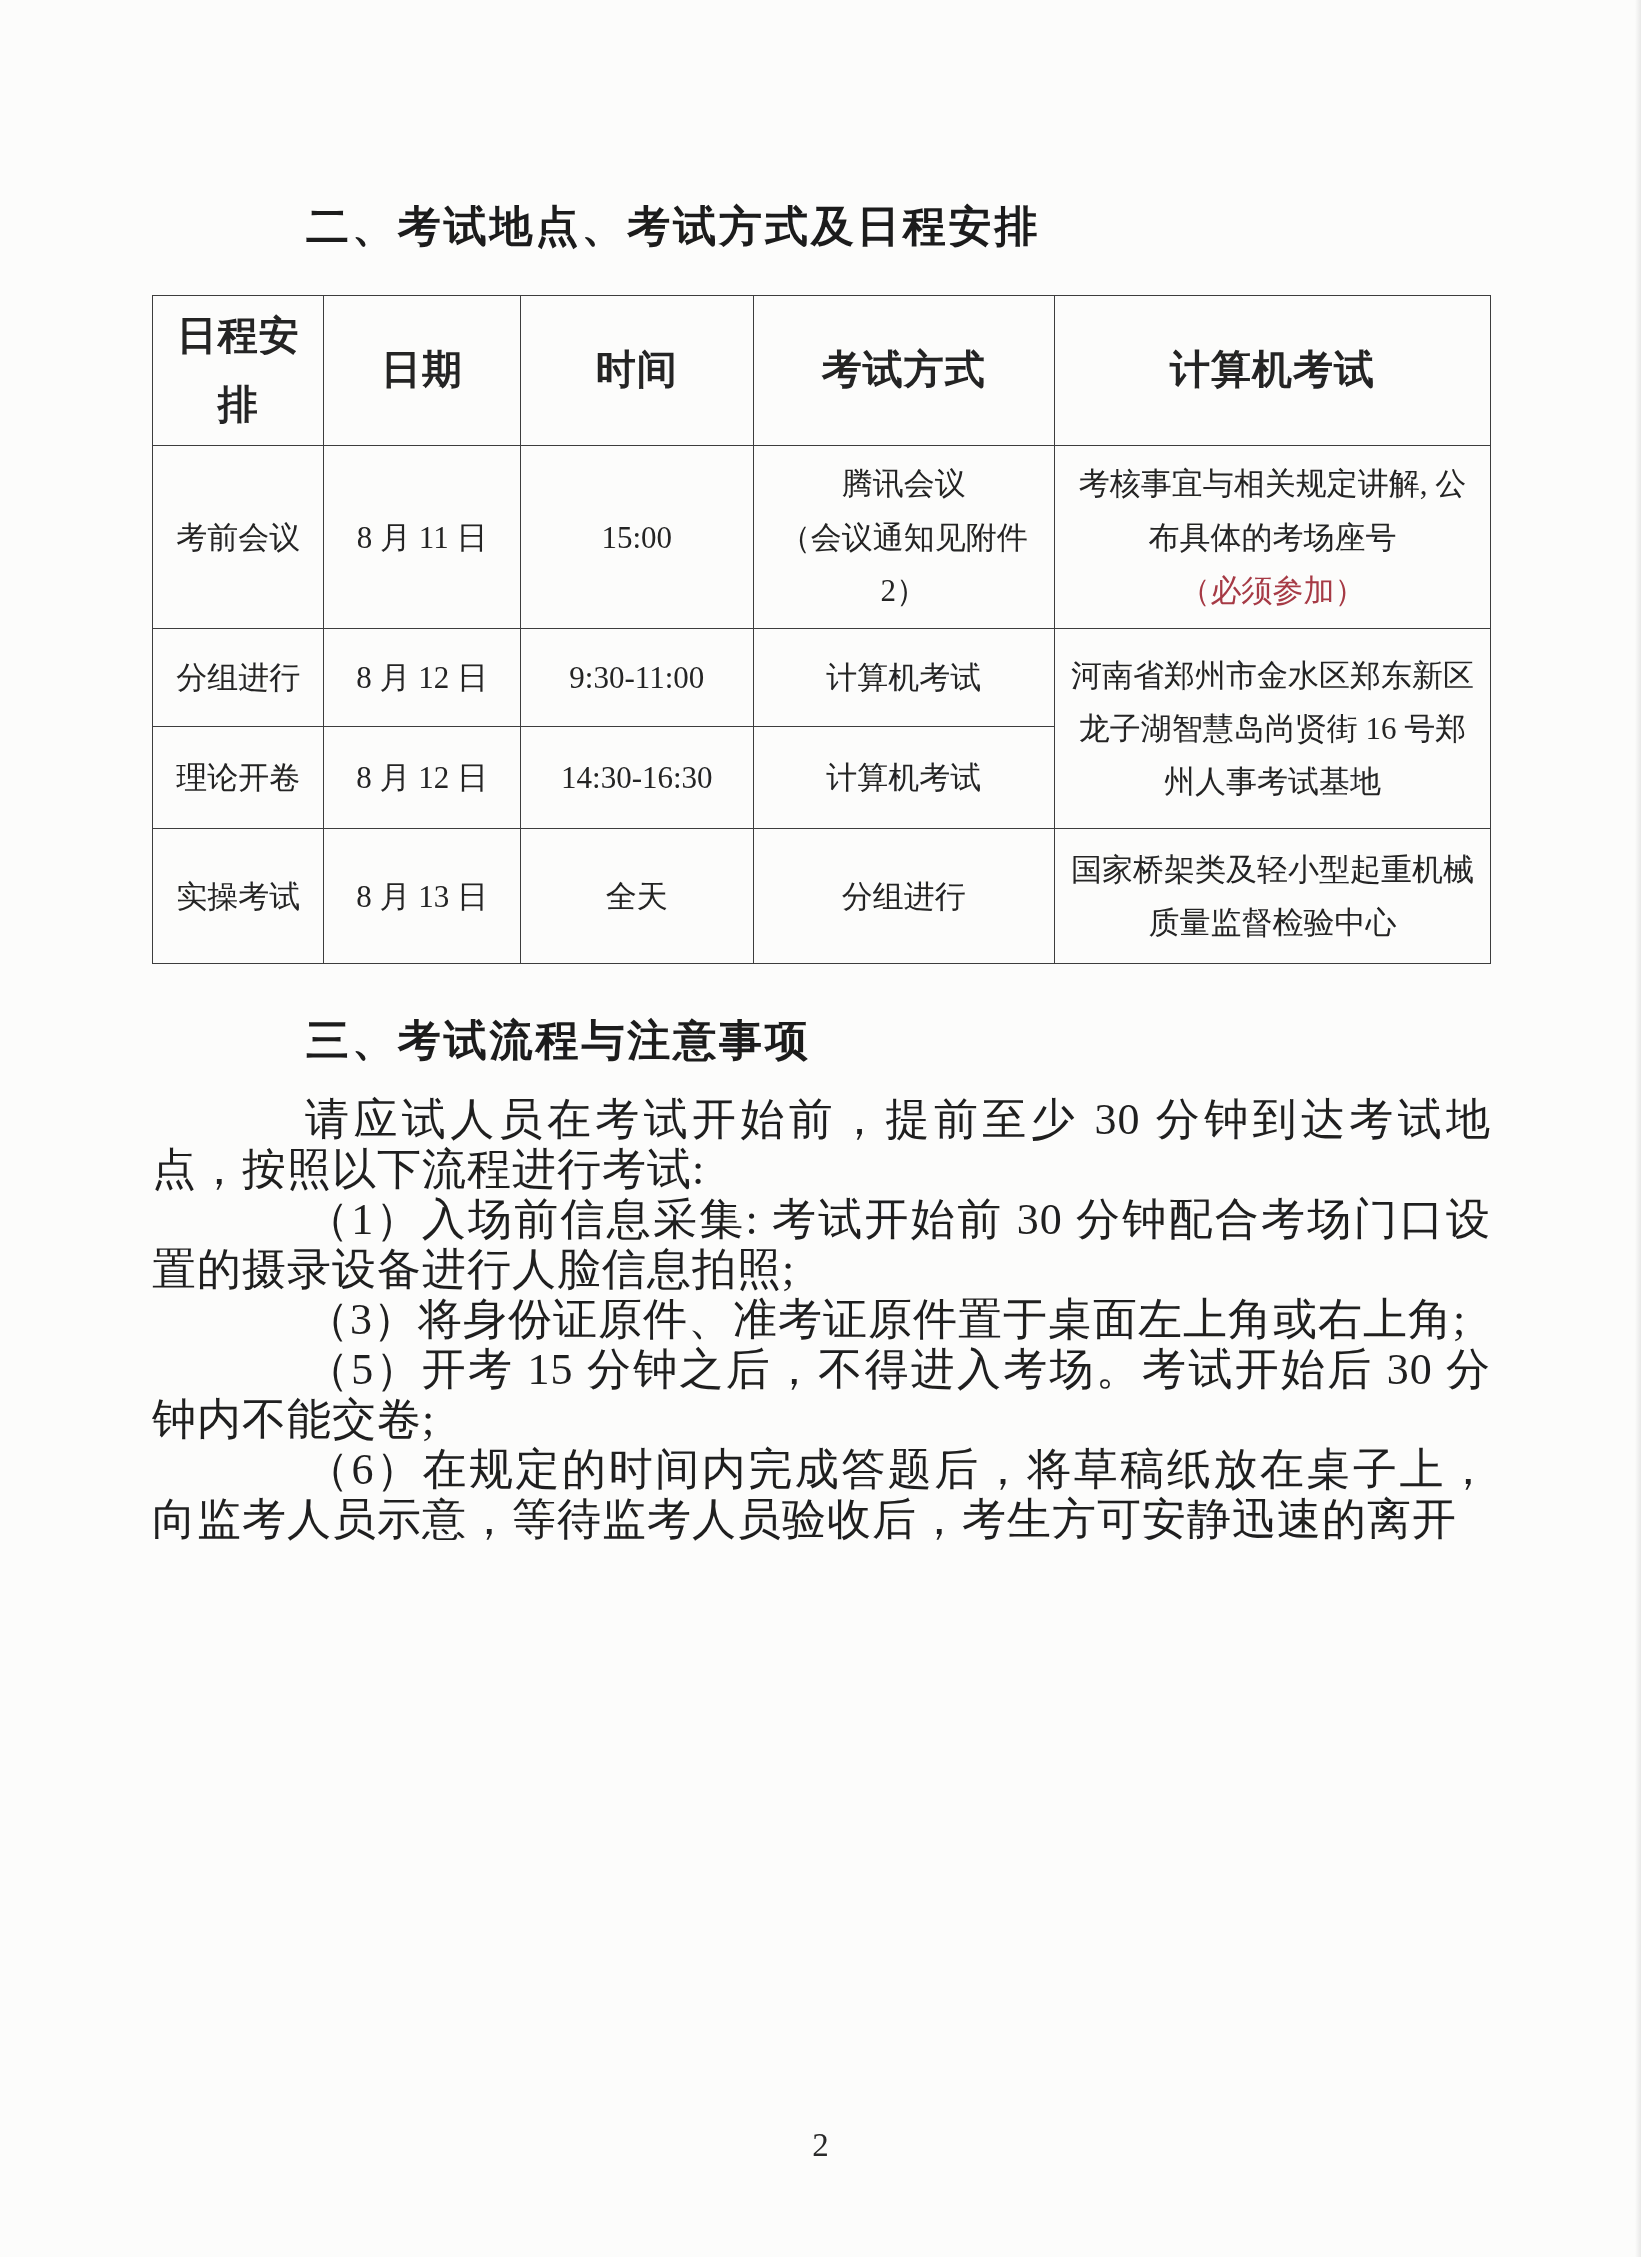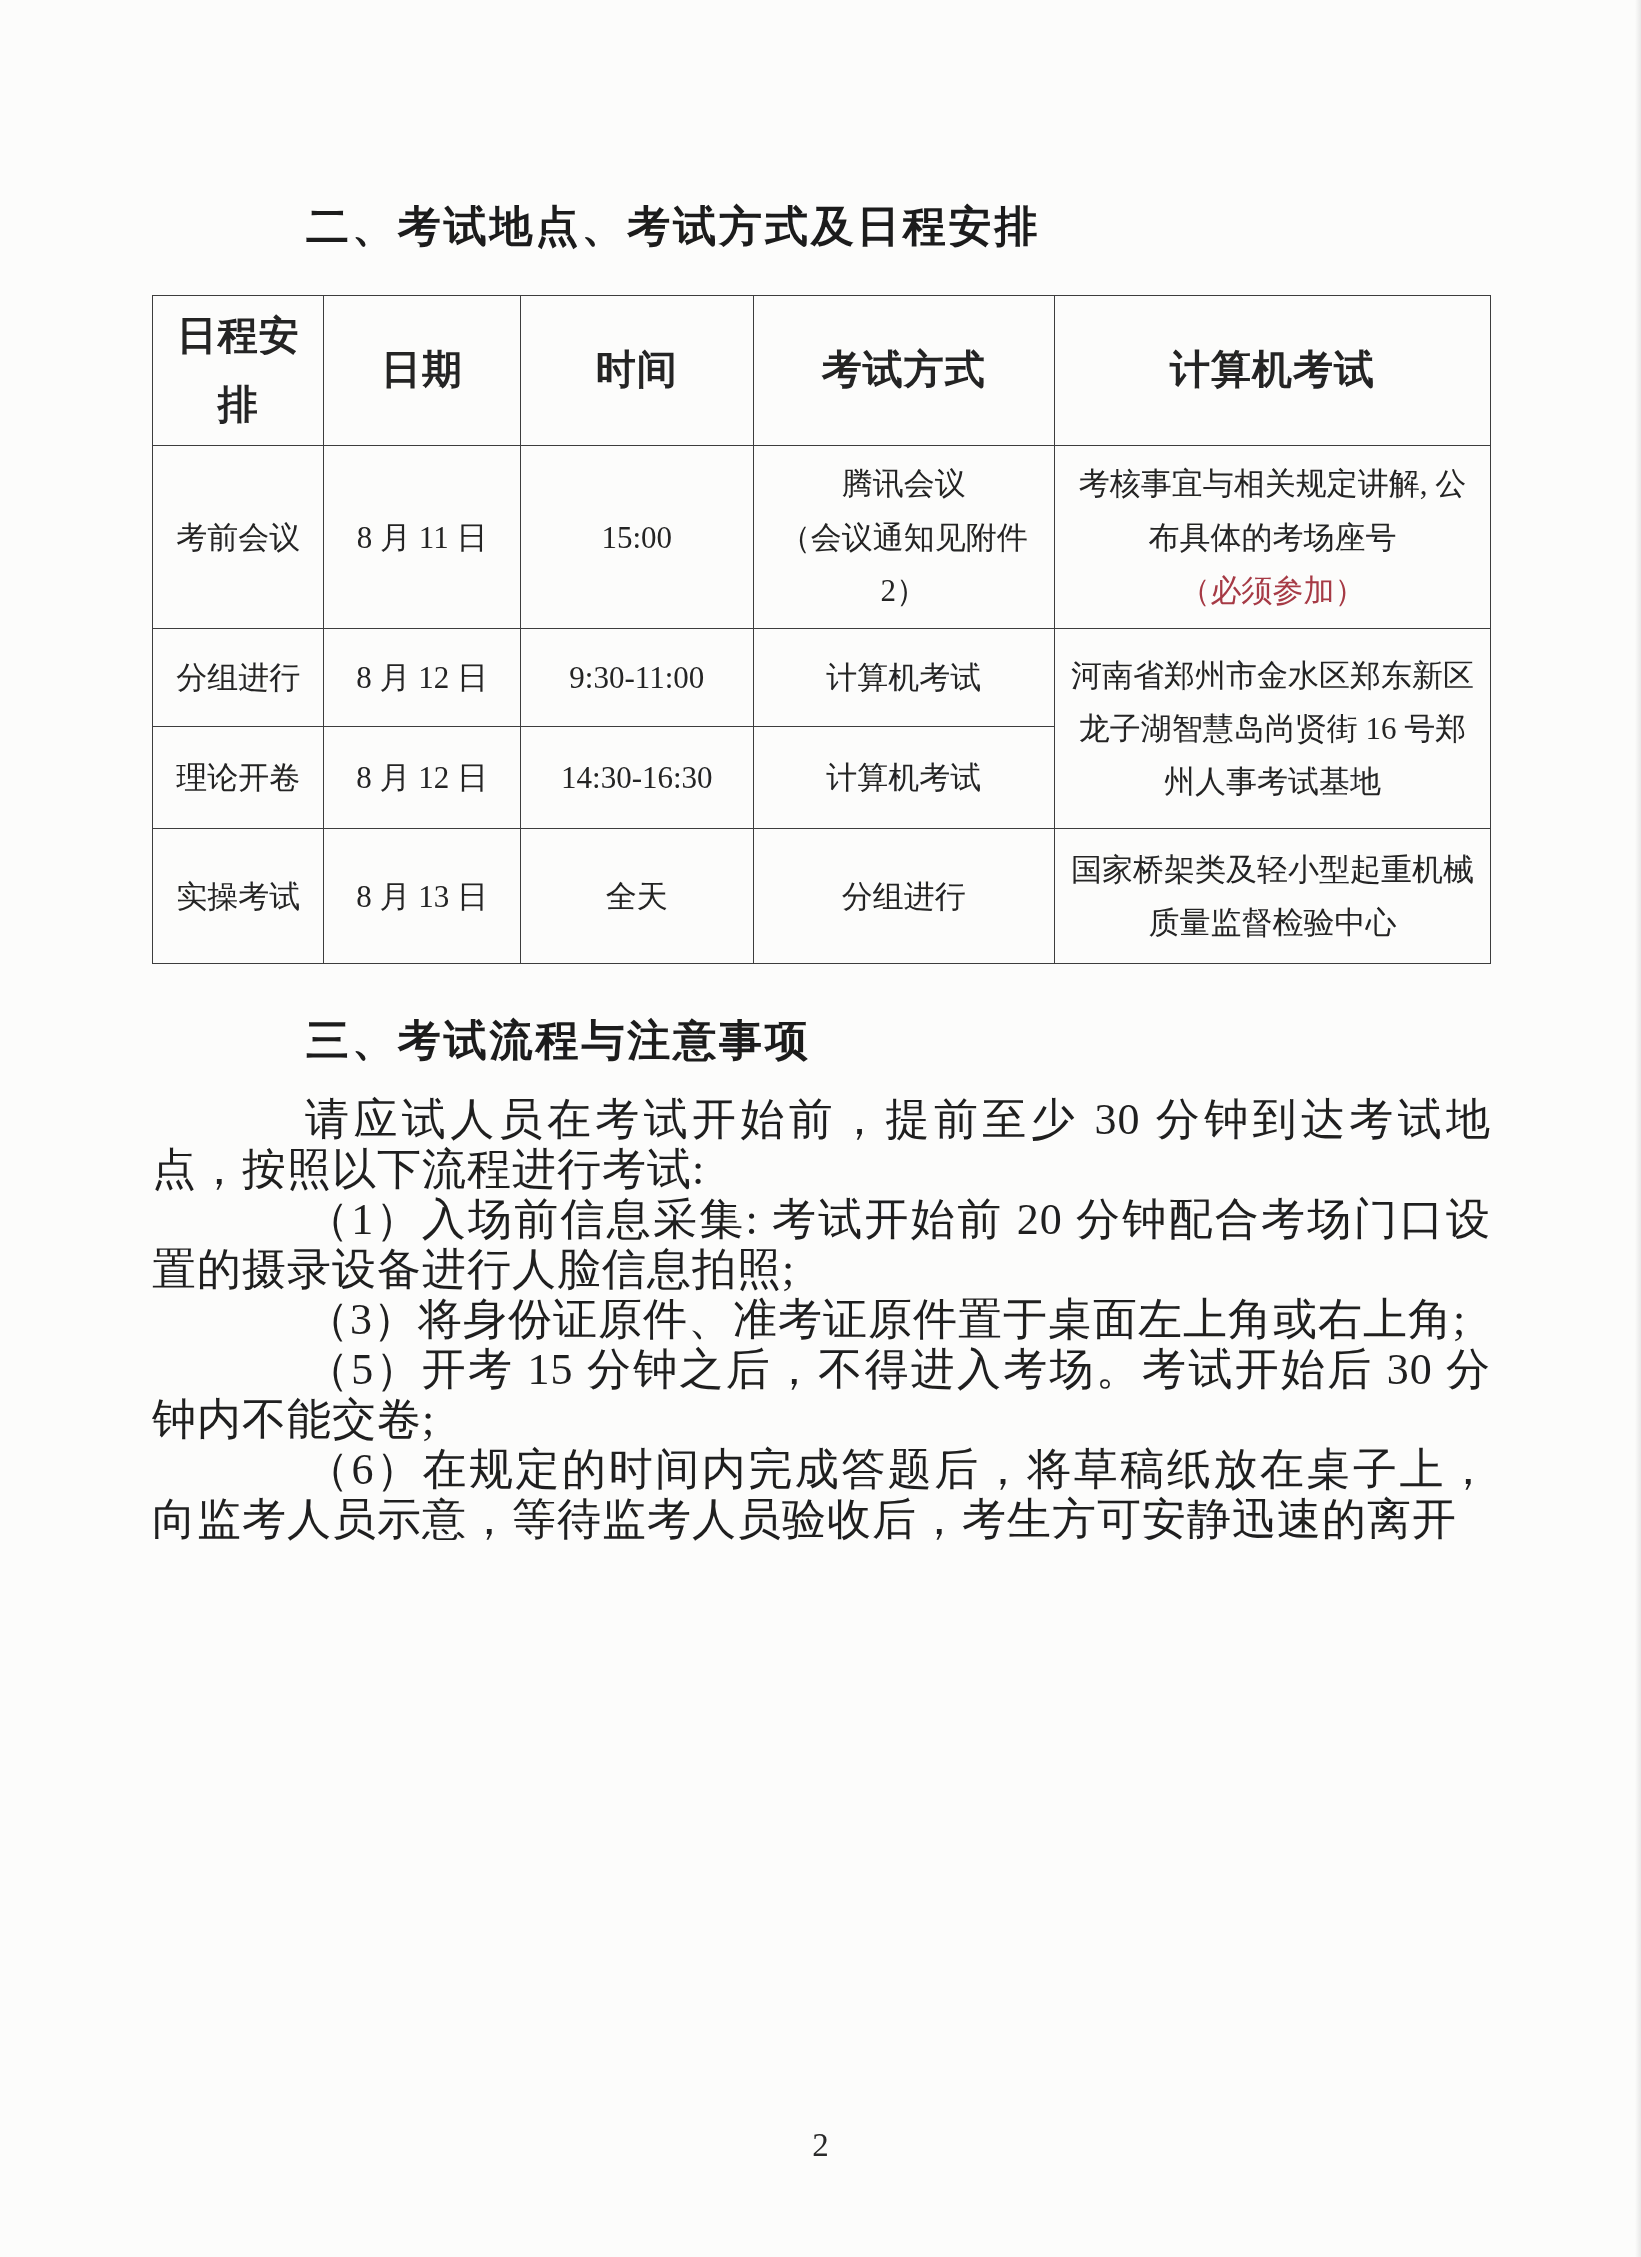--- a/index.html
+++ b/index.html
@@ -134,21 +134,21 @@
         <td>分组进行</td>
         <td>国家桥架类及轻小型起重机械质量监督检验中心</td>
       </tr>
     </tbody>
   </table>
 
   <h2 class="sec-title second">三、考试流程与注意事项</h2>
 
   <div class="body-text">
     <p>请应试人员在考试开始前，提前至少 30 分钟到达考试地点，按照以下流程进行考试:</p>
-    <p>（1）入场前信息采集: 考试开始前 20 分钟配合考场门口设置的摄录设备进行人脸信息拍照;</p>
+    <p>（1）入场前信息采集: 考试开始前 30 分钟配合考场门口设置的摄录设备进行人脸信息拍照;</p>
     <p>（3）将身份证原件、准考证原件置于桌面左上角或右上角;</p>
     <p>（5）开考 15 分钟之后，不得进入考场。考试开始后 30 分钟内不能交卷;</p>
     <p>（6）在规定的时间内完成答题后，将草稿纸放在桌子上，向监考人员示意，等待监考人员验收后，考生方可安静迅速的离开</p>
   </div>
 
   <div class="page-num">2</div>
 
 </div>
 
 

